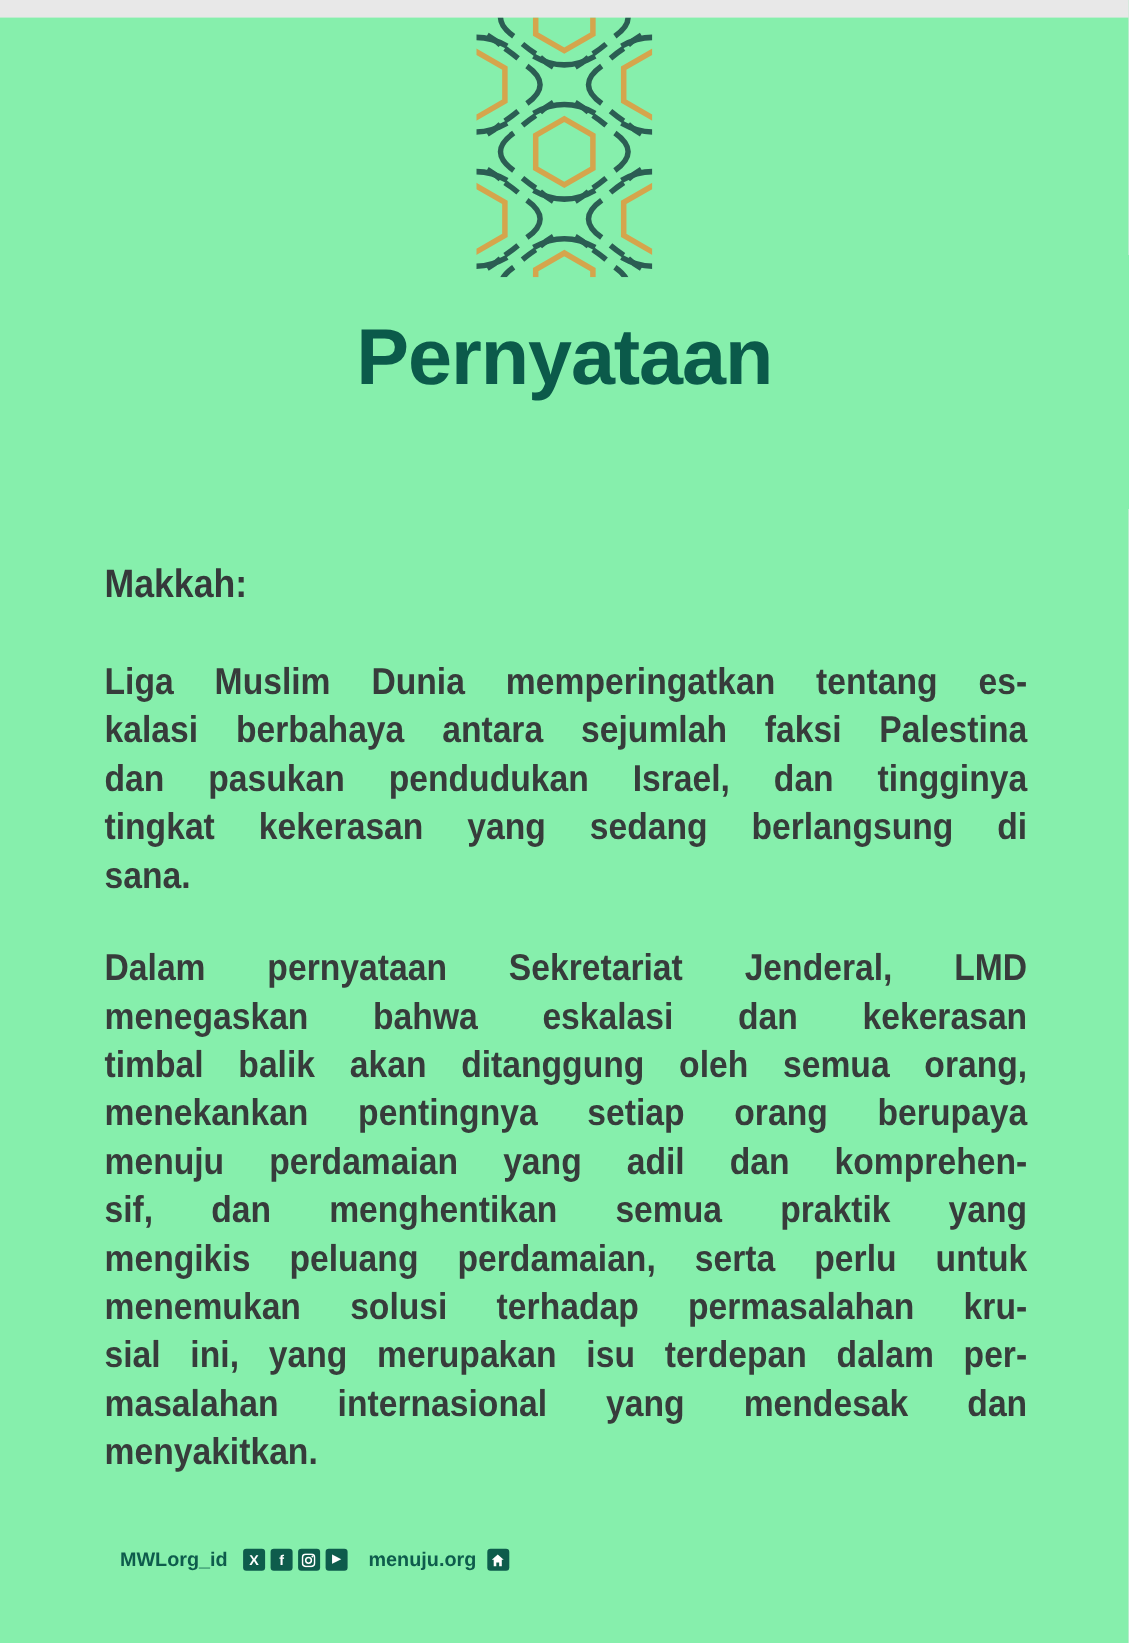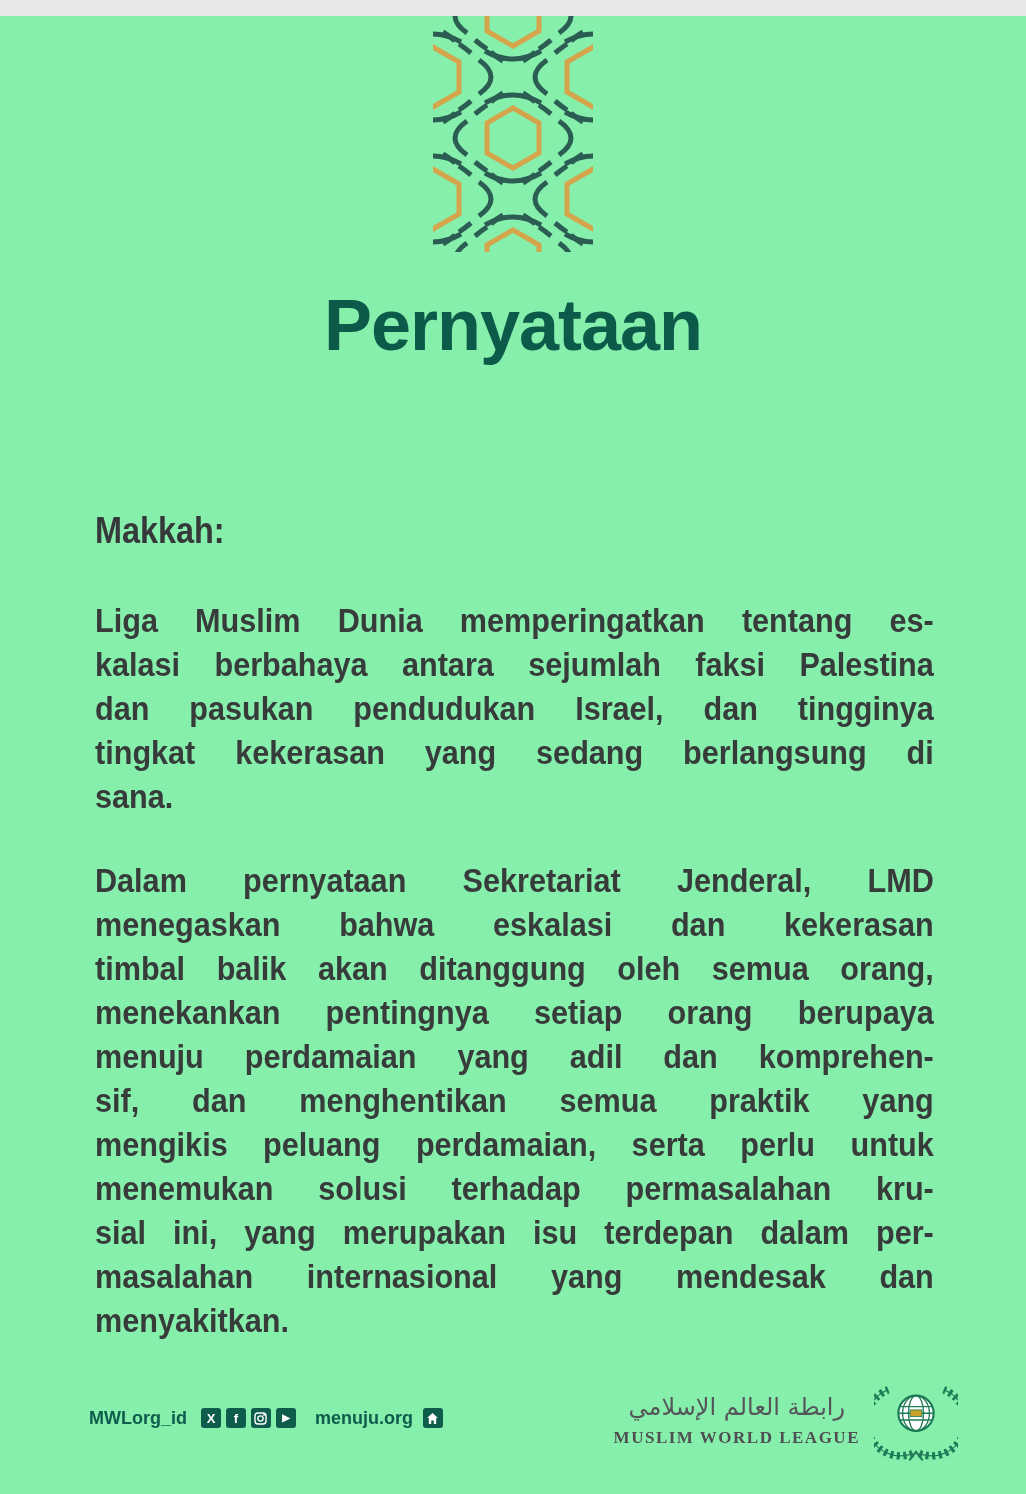--- a/index.html
+++ b/index.html
@@ -33,21 +33,21 @@
     position:absolute;left:95px;width:932px;
     transform:scaleX(0.9);transform-origin:left top;
     color:#373c3b;font-size:34px;font-weight:bold;line-height:44px;
   }
   .para-1{top:582px;}
   .para-2{top:842px;}
   .line{text-align:justify;text-align-last:justify;white-space:normal;}
   .line.final{text-align-last:left;}
   
   .footer-left{
-    position:absolute;left:89px;top:1390px;height:24px;
+    position:absolute;left:109px;top:1390px;height:24px;
     display:flex;align-items:center;
   }
   .handle, .website{
     font-size:18px;font-weight:bold;color:#0e5c4c;letter-spacing:0;
   }
   .handle{margin-right:14px;}
   .website{margin:0 10px 0 14px;}
   .sq{
     width:20px;height:20px;border-radius:3px;background:#0e5c4c;
     display:flex;align-items:center;justify-content:center;
@@ -160,35 +160,14 @@
 
     <span class="website">menuju.org</span>
 
     <div class="sq">
       <svg width="13" height="13" viewBox="0 0 12 12">
         <path d="M6 1 L11 5.6 H9.4 V11 H7.2 V7.8 H4.8 V11 H2.6 V5.6 H1 Z" fill="#ffffff"></path>
       </svg>
     </div>
   </div>
 
-  <div class="logo">
-    <div class="logo-text">
-      <div class="logo-arabic">رابطة العالم الإسلامي</div>
-      <div class="logo-latin">MUSLIM WORLD LEAGUE</div>
-    </div>
-    <svg width="84" height="88" viewBox="0 0 100 104">
-
-      <path d="M46,92 A38,38 0 0 1 17,16" fill="none" stroke="#1f7b56" stroke-width="9" stroke-dasharray="3.6 4.2"></path>
-      <path d="M54,92 A38,38 0 0 0 83,16" fill="none" stroke="#1f7b56" stroke-width="9" stroke-dasharray="3.6 4.2"></path>
-      <path d="M46,92 A38,38 0 0 1 17,16" fill="none" stroke="#1f7b56" stroke-width="1.4"></path>
-      <path d="M54,92 A38,38 0 0 0 83,16" fill="none" stroke="#1f7b56" stroke-width="1.4"></path>
-      <path d="M42,100 L50,90 L58,100" fill="none" stroke="#1f7b56" stroke-width="2.4"></path>
-
-      <circle cx="50" cy="44" r="21" fill="#ffffff" stroke="#1f7b56" stroke-width="2.6"></circle>
-      <ellipse cx="50" cy="44" rx="9" ry="21" fill="none" stroke="#1f7b56" stroke-width="1.6"></ellipse>
-      <ellipse cx="50" cy="44" rx="16" ry="21" fill="none" stroke="#1f7b56" stroke-width="1.6"></ellipse>
-      <path d="M30.5,36 H69.5 M29,44 H71 M30.5,52 H69.5" stroke="#1f7b56" stroke-width="1.6"></path>
-
-      <rect x="43" y="40" width="14" height="8" fill="#c9a227" stroke="#1f7b56" stroke-width="1"></rect>
-    </svg>
-  </div>
 
 </div>
 
 </body></html>

